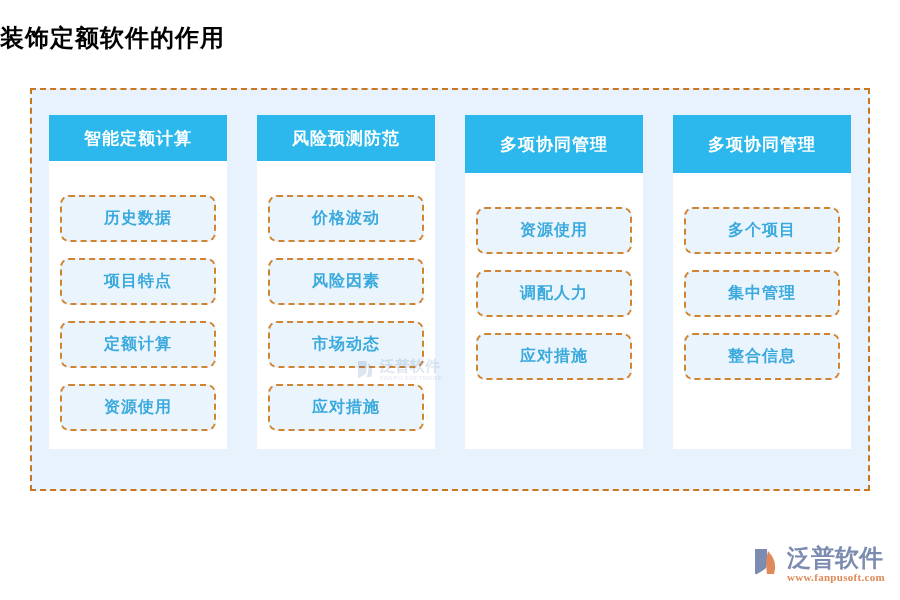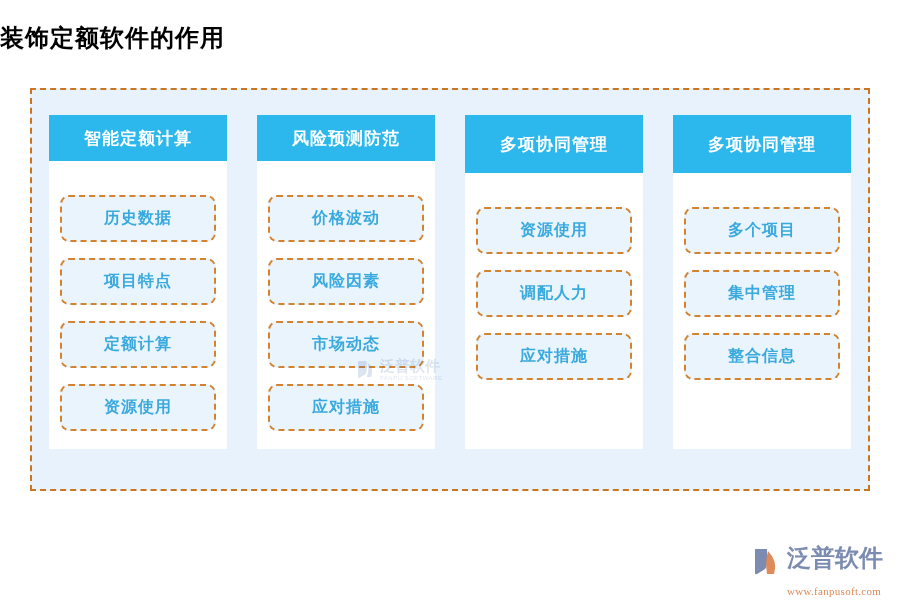--- a/index.html
+++ b/index.html
@@ -154,21 +154,22 @@
     font-weight: bold;
     color: #7c8bb0;
     line-height: 1.05;
     letter-spacing: 0px;
   }
   .brand-url {
     font-size: 11px;
     color: #e08a5a;
     font-family: "Liberation Serif", "DejaVu Serif", serif;
     letter-spacing: 0.3px;
-    margin-top: 15px;
+    margin-top: 1px;
+    font-weight: bold;
   }
 </style>
 </head>
 <body>
 
 <div class="page-title">装饰定额软件的作用</div>
 
 <div class="outer-panel">
   <div class="columns">
 

